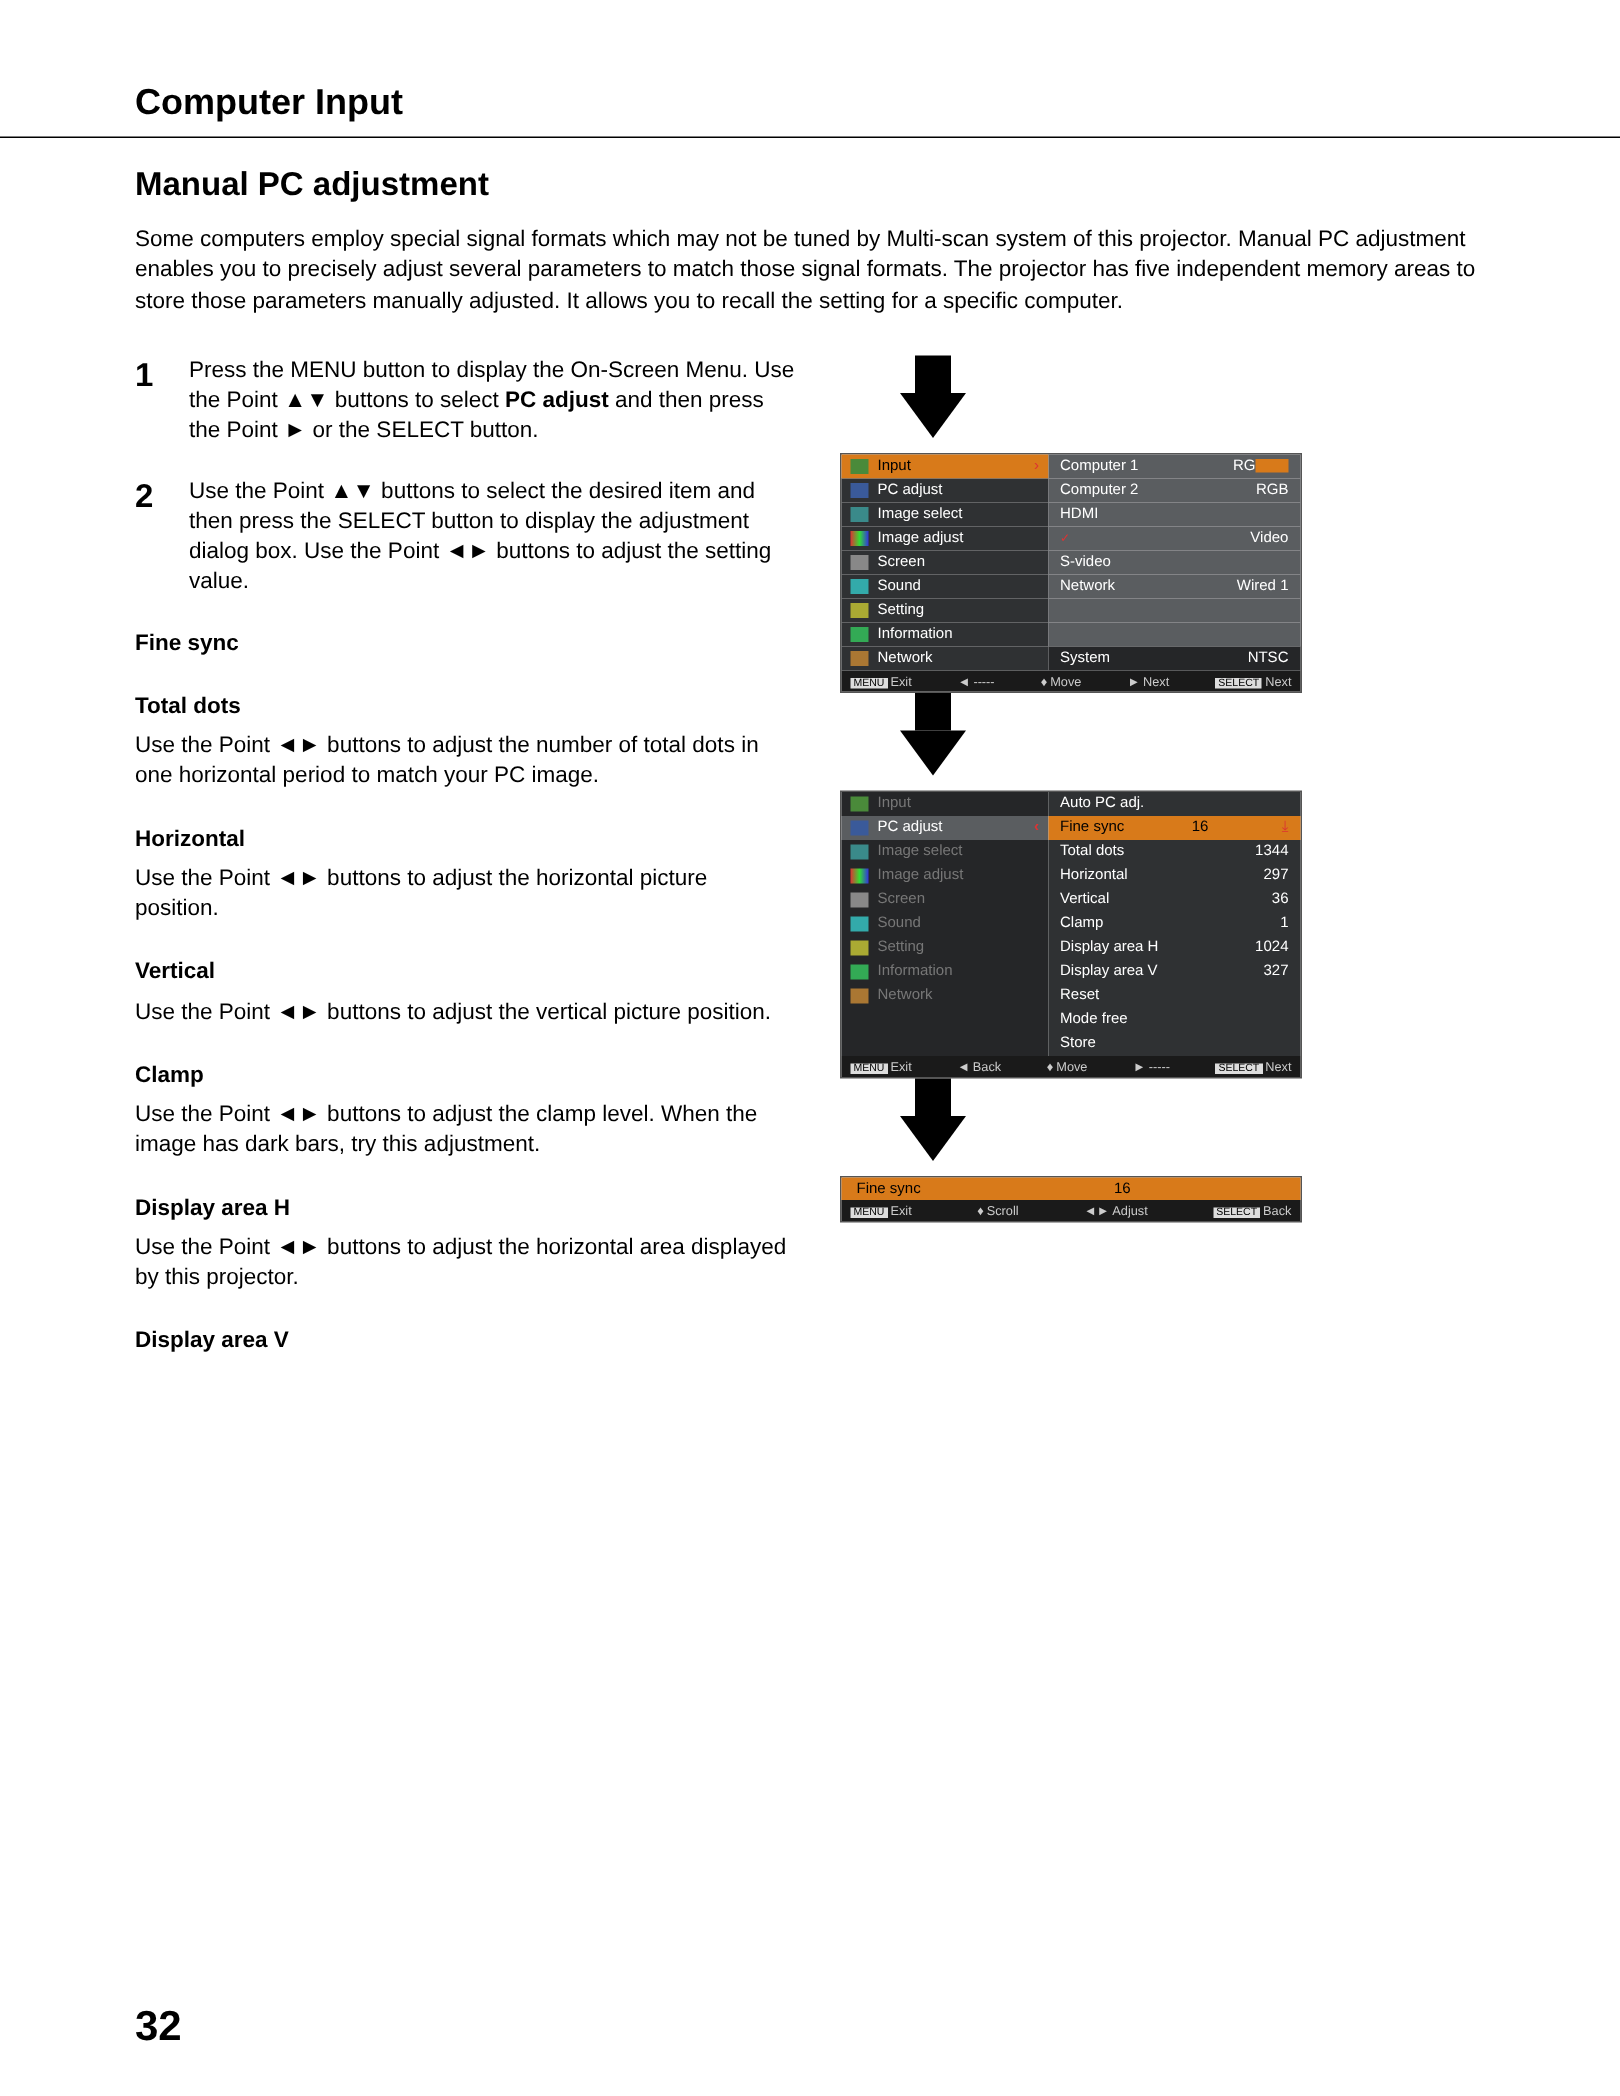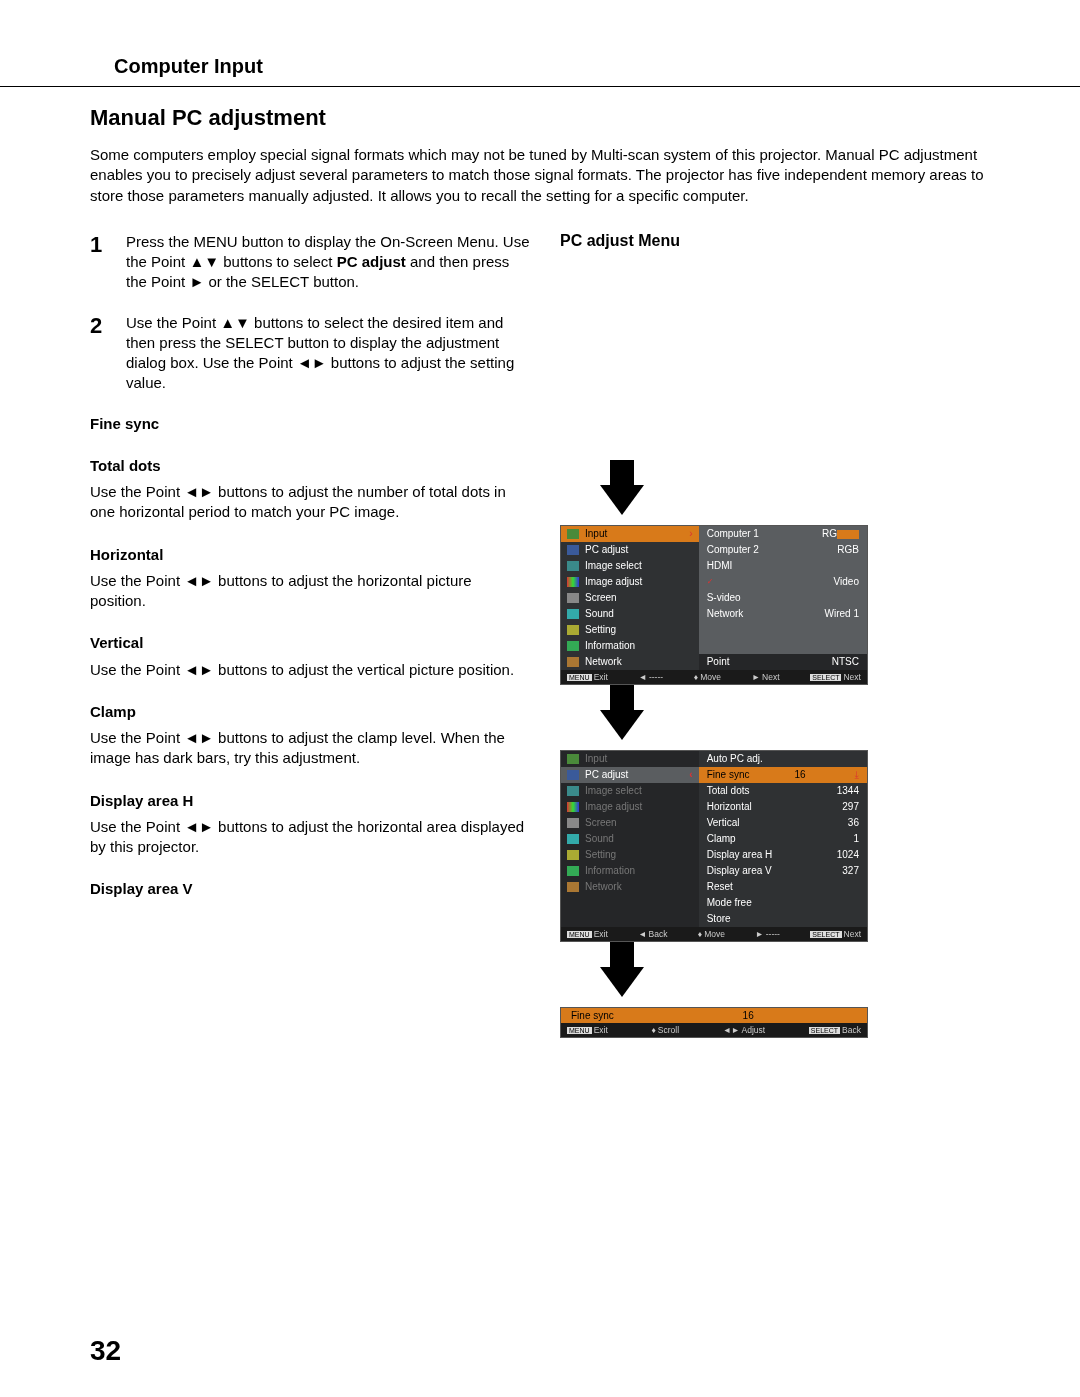--- a/index.html
+++ b/index.html
@@ -1,18 +1,18 @@
 <!DOCTYPE html>
 <html><head>
 <meta charset="utf-8">
 <style>
   * { box-sizing: border-box; }
   body { margin: 0; font-family: Arial, Helvetica, sans-serif; color: #000; background: #fff; width: 1080px; }
   .page { width: 1080px; height: 1397px; position: relative; padding: 55px 90px 0 90px; }
-  .header-title { font-size: 20px; font-weight: bold; margin-bottom: 8px; margin-left: 24px; }
+  .header-title { font-size: 24px; font-weight: bold; margin-bottom: 8px; }
   .header-rule { border: none; border-top: 1px solid #000; margin: 0 -90px 18px -90px; }
   .section-title { font-size: 22px; font-weight: bold; margin-bottom: 14px; }
   .intro { font-size: 15px; line-height: 1.35; margin-bottom: 26px; }
   .columns { display: flex; gap: 30px; }
   .left { width: 440px; }
   .right { flex: 1; }
   .step { display: flex; margin-bottom: 20px; }
   .step-num { font-size: 22px; font-weight: bold; width: 36px; }
   .step-txt { font-size: 15px; line-height: 1.35; flex: 1; }
   .strong { font-weight: bold; }
@@ -94,21 +94,20 @@
             <div class="param-title">Display area H</div>
             <div>Use the Point ◄► buttons to adjust the horizontal area displayed by this projector.</div>
           </div>
           <div class="param">
             <div class="param-title">Display area V</div>
           </div>
         </div>
     </div>
 
     <div class="right">
-      <div class="right-title">PC adjust Menu</div>
 
       <div class="arrow-wrap">
           <div class="arrow-down"></div>
         </div>
 
       <div class="osd">
         <div id="osd1-body">
             <div class="osd-split">
               <div class="osd-left sel-orange"><span class="icon-sq ic-green"></span>Input<span style="margin-left: auto; color: rgb(221, 51, 51);"> ›</span></div>
               <div class="osd-right osd-grey">
@@ -153,21 +152,21 @@
               <div class="osd-left osd-dark"><span class="icon-sq ic-yel"></span>Setting</div>
               <div class="osd-right osd-grey"></div>
             </div>
             <div class="osd-split">
               <div class="osd-left osd-dark"><span class="icon-sq ic-grn2"></span>Information</div>
               <div class="osd-right osd-grey"></div>
             </div>
             <div class="osd-split">
               <div class="osd-left osd-dark"><span class="icon-sq ic-or"></span>Network</div>
               <div class="osd-right osd-darker">
-                <span>Point</span>
+                <span>System</span>
                 <span>NTSC</span>
               </div>
             </div>
           </div>
         <div class="osd-foot" id="osd1-foot">
             <span class="foot-item"><span class="foot-box">MENU</span>Exit</span>
             <span class="foot-item"><span class="" style="margin-right: 2px;">◄</span>-----</span>
             <span class="foot-item"><span class="" style="margin-right: 2px;">♦</span>Move</span>
             <span class="foot-item"><span class="" style="margin-right: 2px;">►</span>Next</span>
             <span class="foot-item"><span class="foot-box">SELECT</span>Next</span>

